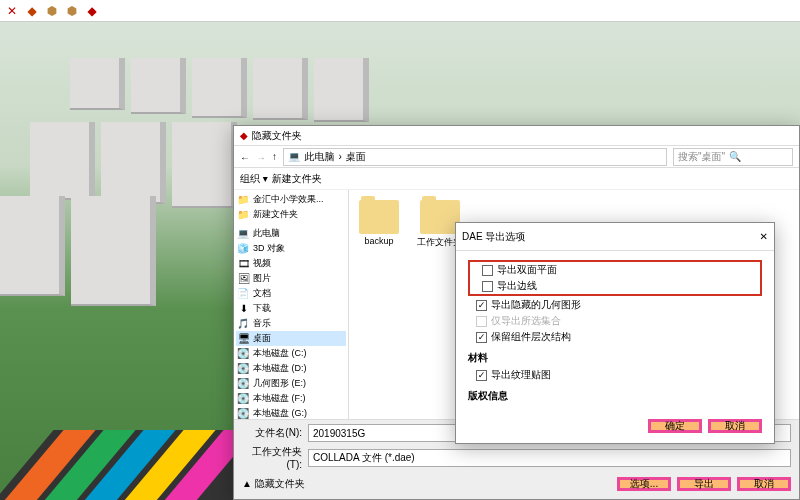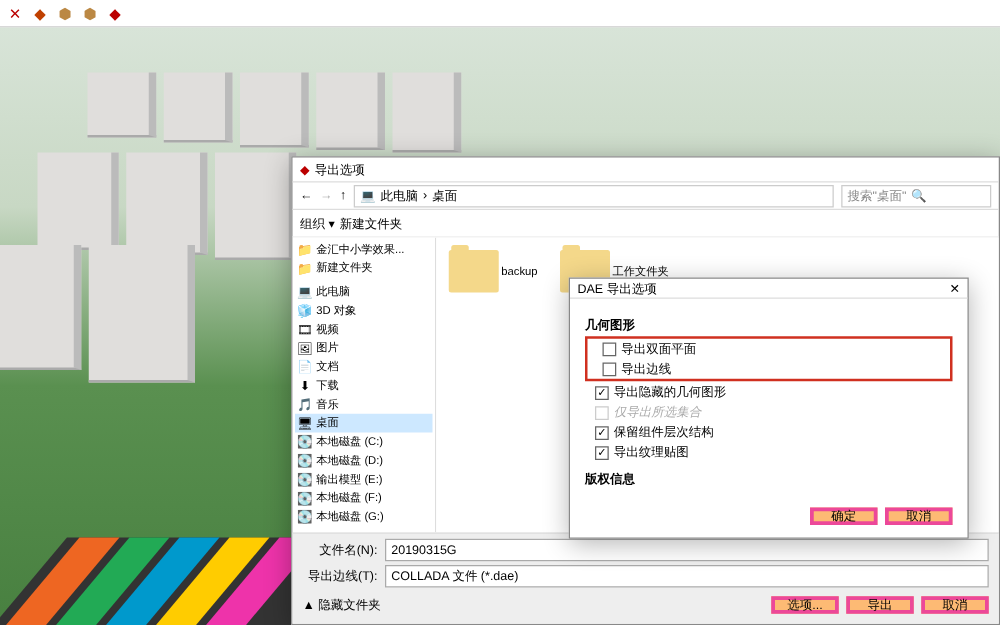--- a/index.html
+++ b/index.html
@@ -19,36 +19,36 @@
 .d1-path { height: 22px; display: flex; align-items: center; padding: 0 6px; gap: 6px; border-bottom: 1px solid #ddd; }
 .d1-path .crumb { flex: 1; display: flex; align-items: center; gap: 4px; border: 1px solid #ccc; height: 18px; padding: 0 4px; }
 .d1-path .search { width: 120px; border: 1px solid #ccc; height: 18px; padding: 0 4px; color: #888; display: flex; align-items: center; gap: 4px; }
 .d1-tools { height: 22px; display: flex; align-items: center; padding: 0 6px; gap: 4px; border-bottom: 1px solid #eee; }
 .d1-body { flex: 1; display: flex; overflow: hidden; }
 .d1-tree { width: 115px; border-right: 1px solid #ddd; overflow: auto; background: #fff; padding: 2px; }
 .tree-item { display: flex; align-items: center; gap: 3px; padding: 1px 2px; font-size: 9px; white-space: nowrap; cursor: pointer; }
 .tree-item.sel { background: #cde8ff; }
 .tree-ic { width: 12px; height: 12px; display: inline-flex; align-items: center; justify-content: center; font-size: 10px; }
 .d1-content { flex: 1; padding: 10px; display: flex; gap: 18px; align-items: flex-start; background: #fff; }
-.folder-item { display: flex; flex-direction: row; align-items: center; gap: 2px; font-size: 9px; cursor: pointer; }
+.folder-item { display: flex; flex-direction: column; align-items: center; gap: 2px; font-size: 9px; cursor: pointer; }
 .big-folder { width: 40px; height: 34px; background: #f4d88a; border-radius: 2px; position: relative; }
 .big-folder::before { content: ""; position: absolute; top: -4px; left: 2px; width: 14px; height: 6px; background: #f4d88a; border-radius: 2px 2px 0 0; }
 .d1-bottom { border-top: 1px solid #ddd; background: #eee; padding: 4px 8px; display: flex; flex-direction: column; gap: 3px; }
 .d1-row { display: flex; align-items: center; gap: 6px; }
 .d1-row label { width: 60px; text-align: right; font-size: 10px; }
 .d1-row .field { flex: 1; border: 1px solid #aaa; background: #fff; height: 18px; padding: 0 4px; display: flex; align-items: center; }
 .d1-btns { display: flex; justify-content: flex-end; gap: 6px; padding: 4px 0; }
 .btn { min-width: 54px; height: 14px; border: 3px solid #ec4899; background: #fdba74; font-size: 10px; cursor: pointer; display: inline-flex; align-items: center; justify-content: center; }
 
 .dialog2 { position: absolute; left: 455px; top: 222px; width: 320px; background: #fff; border: 1px solid #888; box-shadow: 0 4px 20px rgba(0,0,0,.3); font-size: 10px; }
-.d2-title { height: 16px; display: flex; align-items: center; justify-content: space-between; padding: 0 6px; border-bottom: 1px solid #ddd; }
+.d2-title { height: 28px; display: flex; align-items: center; justify-content: space-between; padding: 0 6px; border-bottom: 1px solid #ddd; }
 .d2-body { padding: 8px 12px; }
 .d2-sec { font-weight: bold; margin-top: 6px; margin-bottom: 2px; }
 .d2-opt { display: flex; align-items: center; gap: 4px; padding: 1px 8px; font-size: 10px; }
-.d2-opt.disabled { color: #aaa; font-style: italic; }
+.d2-opt.disabled { color: #aaa; }
 .d2-hl { border: 2px solid #d03020; padding: 0 4px; margin: 1px 0; }
 .d2-btns { display: flex; justify-content: flex-end; gap: 6px; padding: 6px 12px 10px; }
 .cb { width: 11px; height: 11px; border: 1px solid #666; display: inline-flex; align-items: center; justify-content: center; font-size: 9px; background: #fff; }
 </style>
 </head>
 <body>
 
 <div class="toolbar">
   <span class="tool-icon" style="color:#b00">✕</span>
   <span class="tool-icon" style="color:#c04000">◆</span>
@@ -79,21 +79,21 @@
     <div class="stripe" style="left:50px;background:#2a5"></div>
     <div class="stripe" style="left:90px;background:#09c"></div>
     <div class="stripe" style="left:130px;background:#fc0"></div>
     <div class="stripe" style="left:170px;background:#e3a"></div>
   </div>
 </div>
 
 <div class="dialog1">
   <div class="d1-title">
     <span style="color:#b00">◆</span>
-    <span>导出选项</span>
+    <span>隐藏文件夹</span>
   </div>
   <div class="d1-path">
     <span>←</span>
     <span style="color:#aaa">→</span>
     <span>↑</span>
     <div class="crumb">
       <span>💻</span>
       <span>此电脑</span>
       <span>›</span>
       <span>桌面</span>
@@ -152,21 +152,21 @@
         <div class="tree-item">
           <span class="tree-ic">💽</span>
           <span>本地磁盘 (C:)</span>
         </div>
         <div class="tree-item">
           <span class="tree-ic">💽</span>
           <span>本地磁盘 (D:)</span>
         </div>
         <div class="tree-item">
           <span class="tree-ic">💽</span>
-          <span>输出模型 (E:)</span>
+          <span>几何图形 (E:)</span>
         </div>
         <div class="tree-item">
           <span class="tree-ic">💽</span>
           <span>本地磁盘 (F:)</span>
         </div>
         <div class="tree-item">
           <span class="tree-ic">💽</span>
           <span>本地磁盘 (G:)</span>
         </div>
       </div>
@@ -180,41 +180,40 @@
           <span>工作文件夹</span>
         </div>
       </div>
   </div>
   <div class="d1-bottom">
     <div class="d1-row">
       <label>文件名(N):</label>
       <div class="field">20190315G</div>
     </div>
     <div class="d1-row">
-      <label>导出边线(T):</label>
+      <label>工作文件夹(T):</label>
       <div class="field">COLLADA 文件 (*.dae)</div>
     </div>
     <div class="d1-row" style="justify-content:space-between">
       <span>▲ 隐藏文件夹</span>
       <div class="d1-btns">
         <span class="btn">选项...</span>
         <span class="btn">导出</span>
         <span class="btn">取消</span>
       </div>
     </div>
   </div>
 </div>
 
 <div class="dialog2">
   <div class="d2-title">
     <span>DAE 导出选项</span>
     <span>✕</span>
   </div>
   <div class="d2-body">
-    <div class="d2-sec">几何图形</div>
     <div class="d2-hl">
       <div class="d2-opt">
           <span class="cb"></span>
           <span>导出双面平面</span>
         </div>
       <div class="d2-opt">
           <span class="cb"></span>
           <span>导出边线</span>
         </div>
     </div>
@@ -223,20 +222,21 @@
         <span>导出隐藏的几何图形</span>
       </div>
     <div class="d2-opt disabled">
         <span class="cb" style="border-color:#ccc"></span>
         <span>仅导出所选集合</span>
       </div>
     <div class="d2-opt">
         <span class="cb">✓</span>
         <span>保留组件层次结构</span>
       </div>
+    <div class="d2-sec">材料</div>
     <div class="d2-opt">
         <span class="cb">✓</span>
         <span>导出纹理贴图</span>
       </div>
     <div class="d2-sec">版权信息</div>
   </div>
   <div class="d2-btns">
     <span class="btn">确定</span>
     <span class="btn">取消</span>
   </div>

